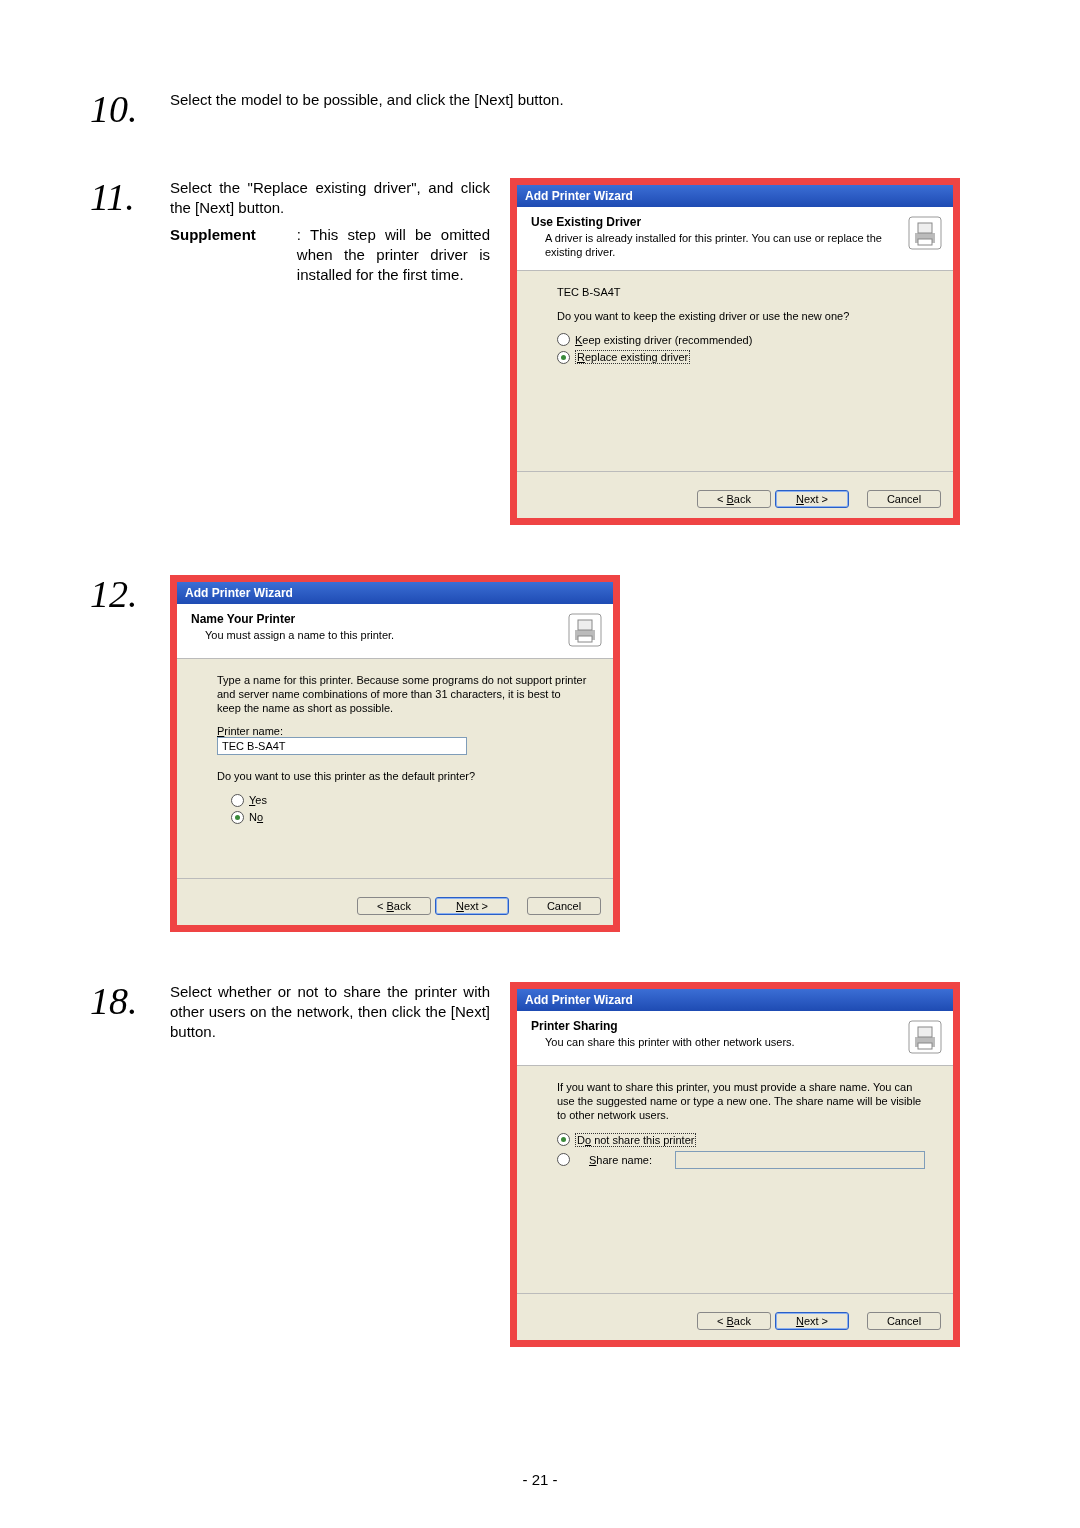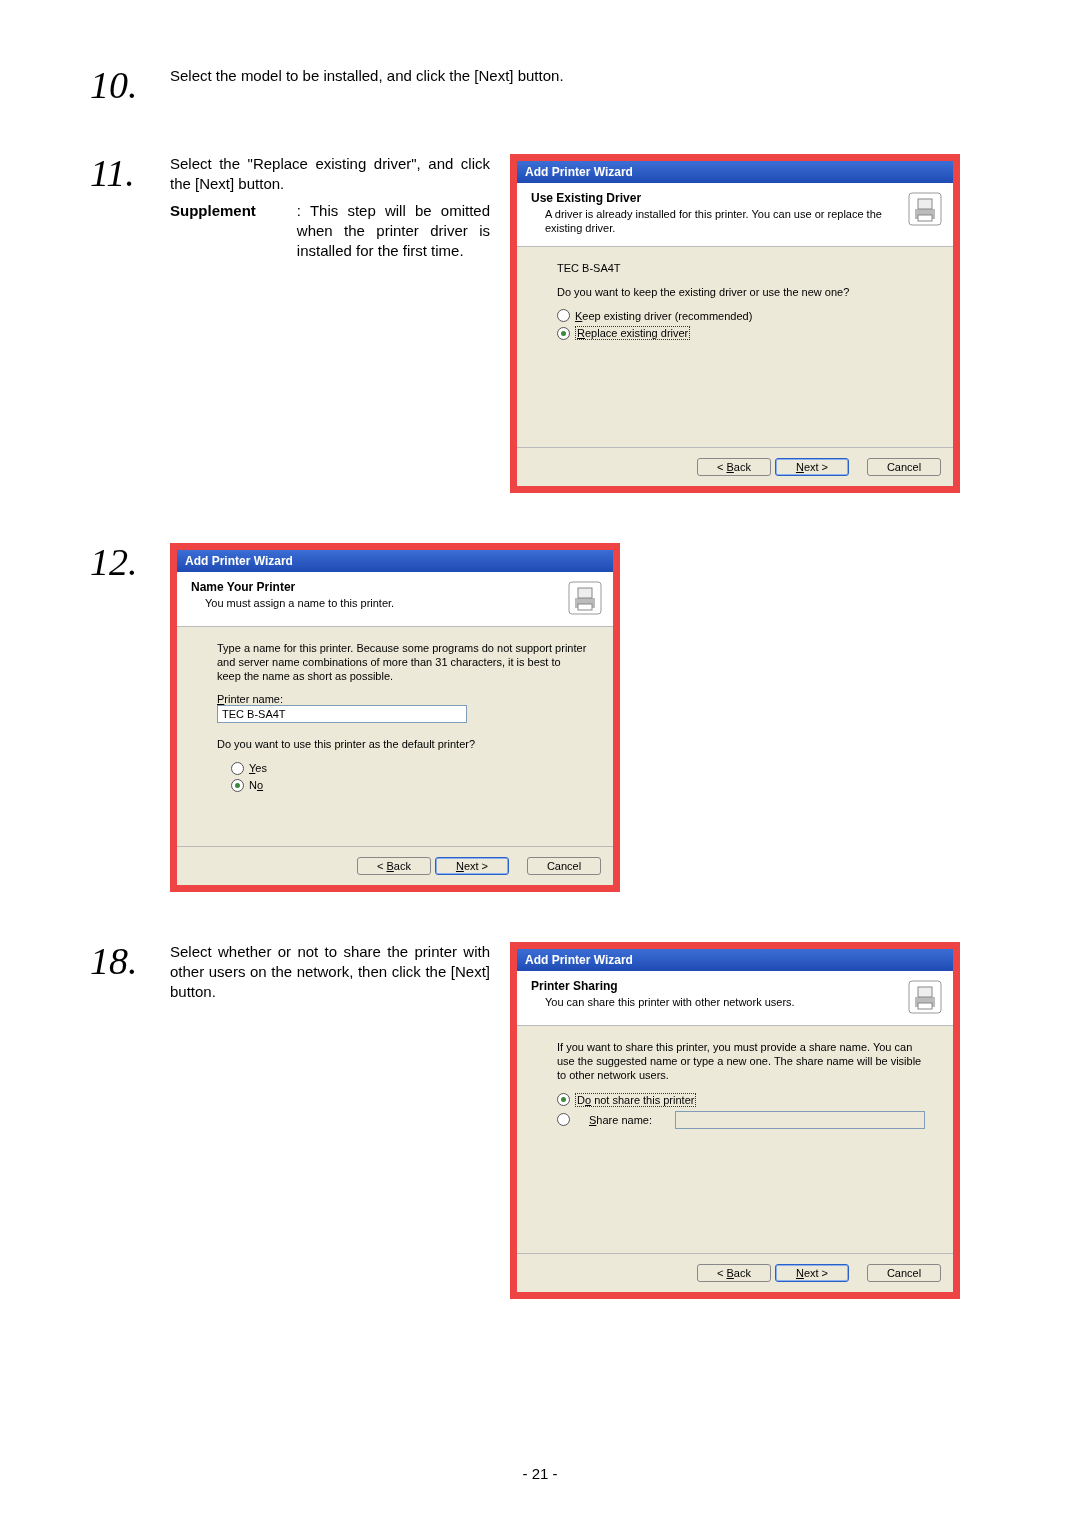--- a/index.html
+++ b/index.html
@@ -6,21 +6,21 @@
     margin: 0;
     padding: 0;
     background: #ffffff;
     font-family: Arial, Helvetica, sans-serif;
     color: #000;
   }
   .page {
     width: 1080px;
     height: 1520px;
     box-sizing: border-box;
-    padding: 66px 90px 0 90px;
+    padding: 90px 90px 0 90px;
     position: relative;
   }
   .step-row {
     display: flex;
     align-items: flex-start;
     margin-bottom: 50px;
   }
   .step-num-col {
     width: 80px;
     flex: none;
@@ -182,52 +182,53 @@
   .btn {
     min-width: 74px;
     text-align: center;
     font-family: Tahoma, Arial, sans-serif;
     font-size: 11px;
     padding: 2px 8px;
     background: #ece9d8;
     border: 1px solid #888;
     border-radius: 3px;
     box-sizing: border-box;
+    margin-top: 8px;
   }
   .btn.default {
     border: 1px solid #2a5fc7;
     box-shadow: inset 0 0 0 1px #8ab0f0;
   }
   .btn .ul {
     text-decoration: underline;
   }
   .share-row {
     display: flex;
     align-items: center;
     margin: 4px 0;
     gap: 14px;
   }
   .page-num {
     position: absolute;
-    bottom: 38px;
+    bottom: 32px;
     left: 0;
     width: 1080px;
     text-align: center;
     font-size: 15px;
   }
 </style>
 </head>
 <body>
 
 <div class="page">
 
   <div class="step-row">
     <div class="step-num-col">10.</div>
     <div class="step-body-col">
-      <div class="step-text full">Select the model to be installed, and click the [Next] button.</div>
+      <div class="step-text full">Select the model to be possible, and click the [Next] button.</div>
     </div>
   </div>
 
   <div class="step-row">
     <div class="step-num-col">11.</div>
     <div class="step-body-col">
       <div class="step-text">
         <div>Select the "Replace existing driver", and click the [Next] button.</div>
         <div class="supp-hang" style="margin-top:6px">
           <span class="supp-label">Supplement</span>

